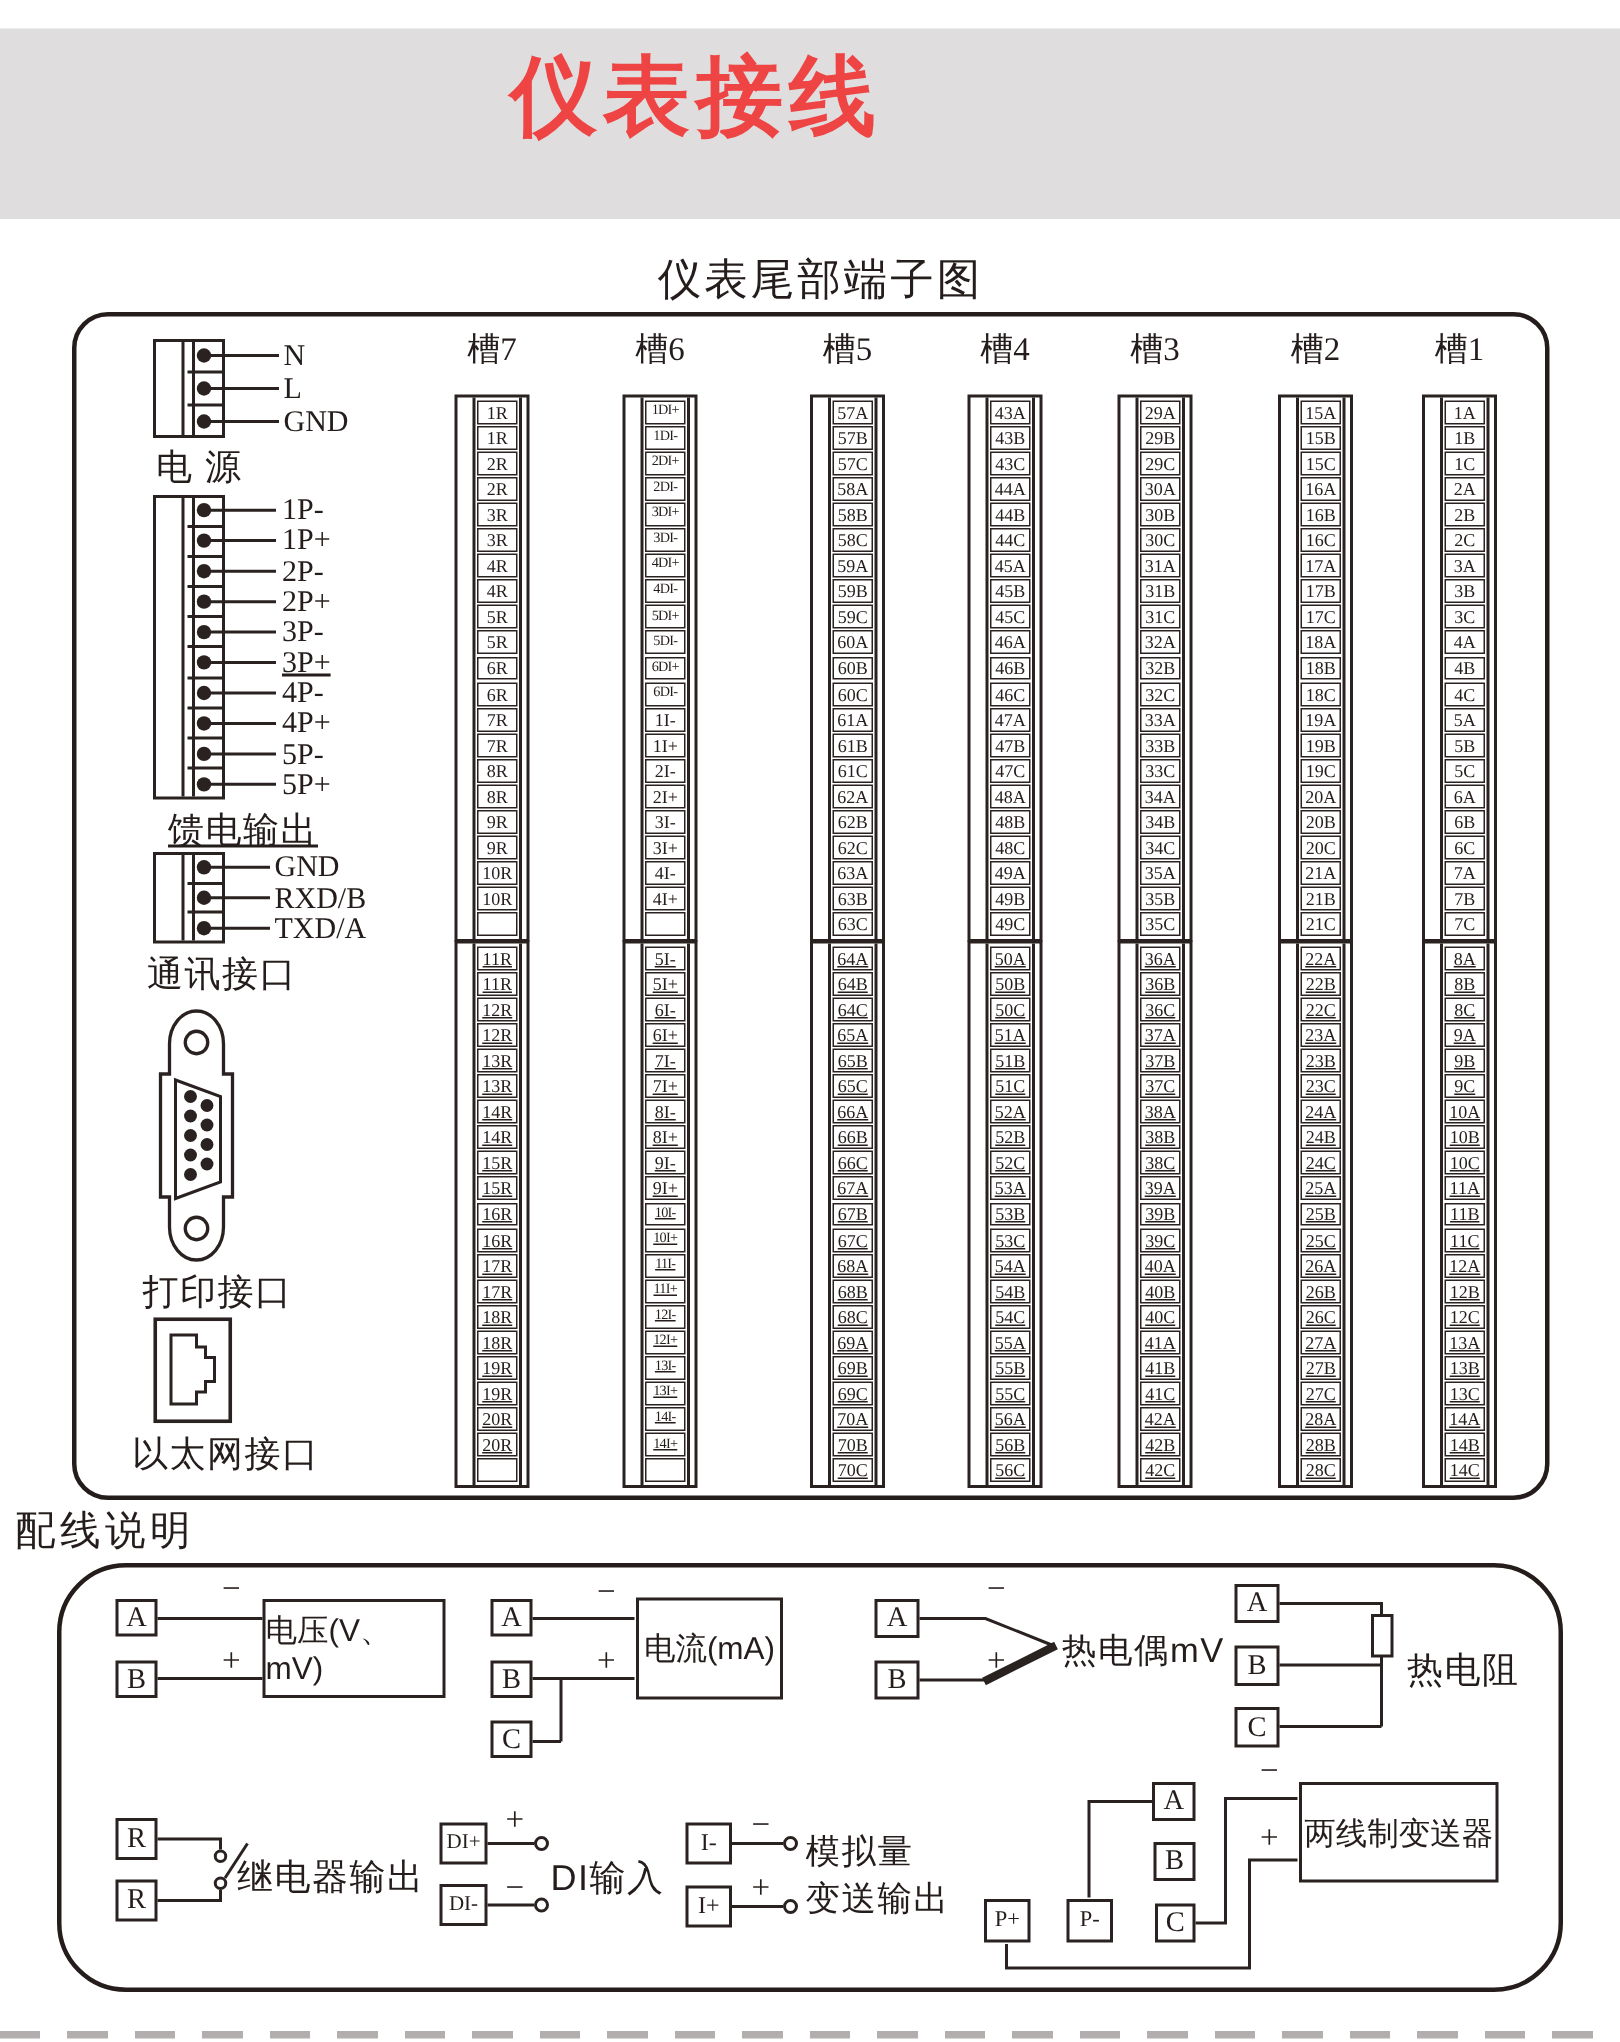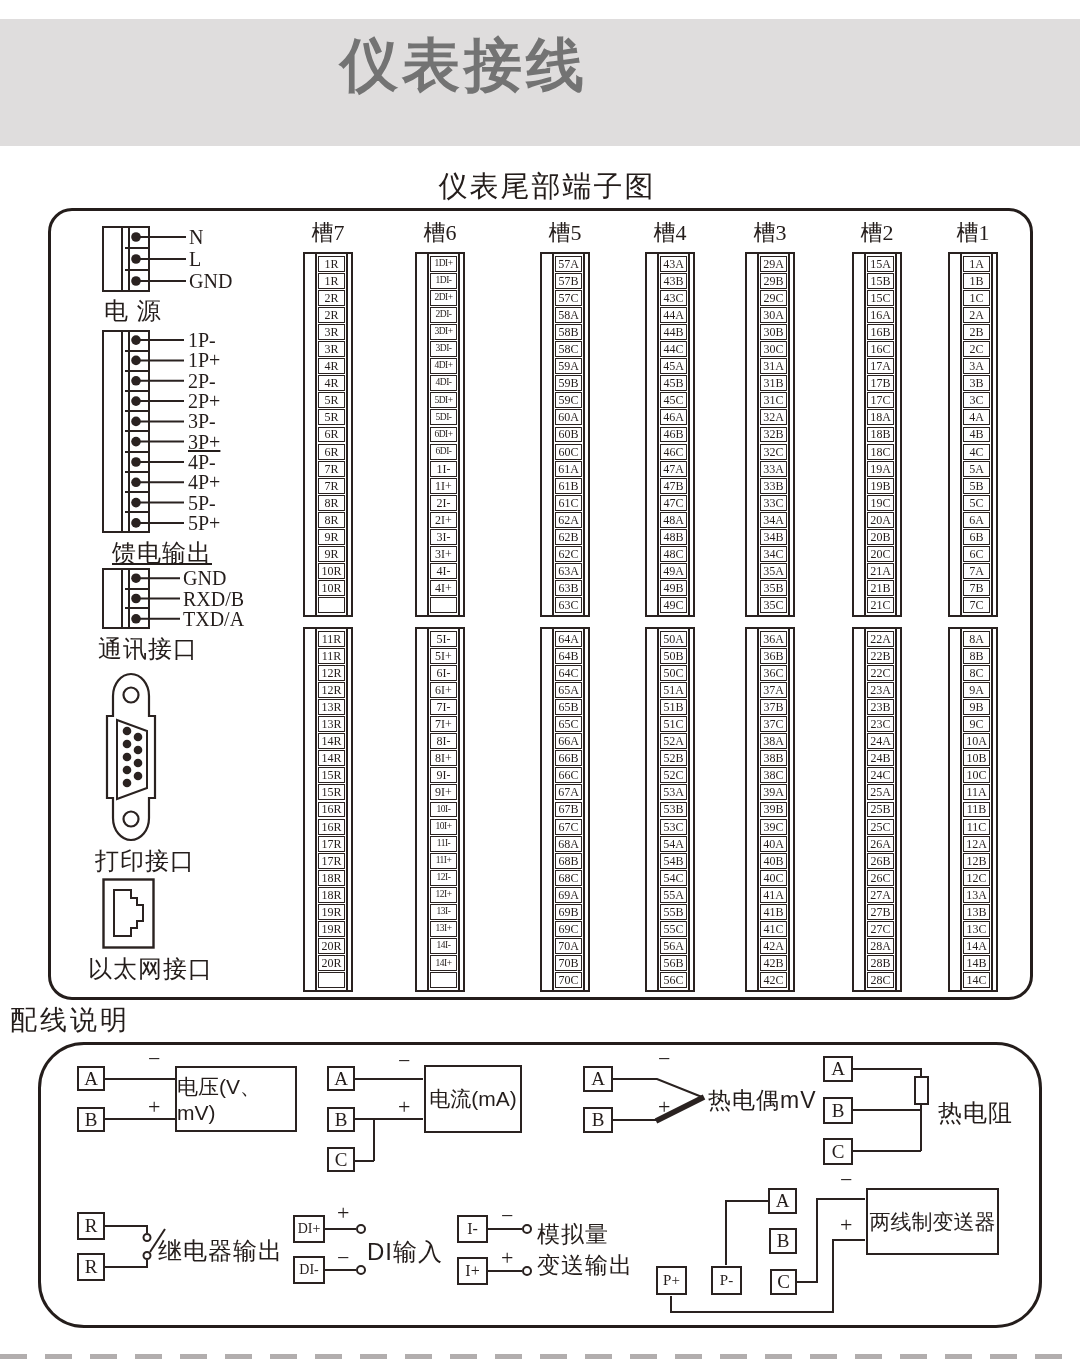--- a/index.html
+++ b/index.html
@@ -3,40 +3,40 @@
 <meta charset="utf-8">
 <style>
   * { box-sizing: border-box; margin: 0; padding: 0; }
   html,body { width:1080px; height:1361px; background:#fff; overflow:hidden;
     font-family:"Liberation Sans", sans-serif; color:#241d1b; }
   #stage { position:relative; width:1080px; height:1361px; background:#fff; }
 
   
   .band { position:absolute; left:0; top:19px; width:1080px; height:127px; background:#dfdddd; }
   .title { position:absolute; left:0; top:36px; width:928px; text-align:center;
-    font-size:58px; font-weight:bold; letter-spacing:4px; color:#737373; line-height:1; }
+    font-size:58px; font-weight:bold; letter-spacing:4px; color:#ef4444; line-height:1; }
   .subtitle { position:absolute; left:0; top:92px; width:1080px; text-align:center;
     font-size:27px; color:#1c1917; line-height:1; }
   .sec-title { position:absolute; left:32px; top:167px; width:1030px; text-align:center;
     font-size:29px; color:#241d1b; letter-spacing:2px; }
 
   
   .main-box { position:absolute; left:48px; top:208px; width:985px; height:792px;
     border:3px solid #241d1b; border-radius:24px; background:#fff; }
   .wire-box { position:absolute; left:38px; top:1042px; width:1004px; height:286px;
     border:3px solid #241d1b; border-radius:46px; background:#fff; }
   .wiring-title { position:absolute; left:10px; top:1002px; font-size:27px; letter-spacing:3px; color:#241d1b; }
 
   
   .slot { position:absolute; top:218px; width:50px; }
   .slot-name { position:absolute; left:0; top:0; width:50px; text-align:center;
     font-family:"Liberation Serif", serif; font-size:22px; color:#241d1b; }
   .tblock { position:absolute; left:0; width:50px; height:365px; border:2px solid #2a2220; display:flex; background:transparent; }
-  .tblock.top { top:34px; }
-  .tblock.bottom { top:409px; }
+  .tblock.top { top:45px; }
+  .tblock.bottom { top:409px;text-decoration:underline; }
   .rail { width:12px; border-right:2px solid #2a2220; }
   .railr { width:5px; border-left:2px solid #2a2220; }
   .tcells { flex:1; display:flex; flex-direction:column; padding:1px 0; }
   .tcell { flex:1; border:1.5px solid #2a2220; margin:0.6px 1px; display:flex; align-items:center;
     justify-content:center; font-family:"Liberation Serif", serif; font-size:12px; line-height:1; color:#241d1b; }
   .tcell.sm { font-size:9.5px; letter-spacing:-0.5px; }
 
   
   .lblock { position:absolute; left:102px; width:48px; border:2px solid #2a2220; background:transparent; }
   .lrail1 { position:absolute; left:0; top:0; bottom:0; width:19px; border-right:2px solid #2a2220; }

